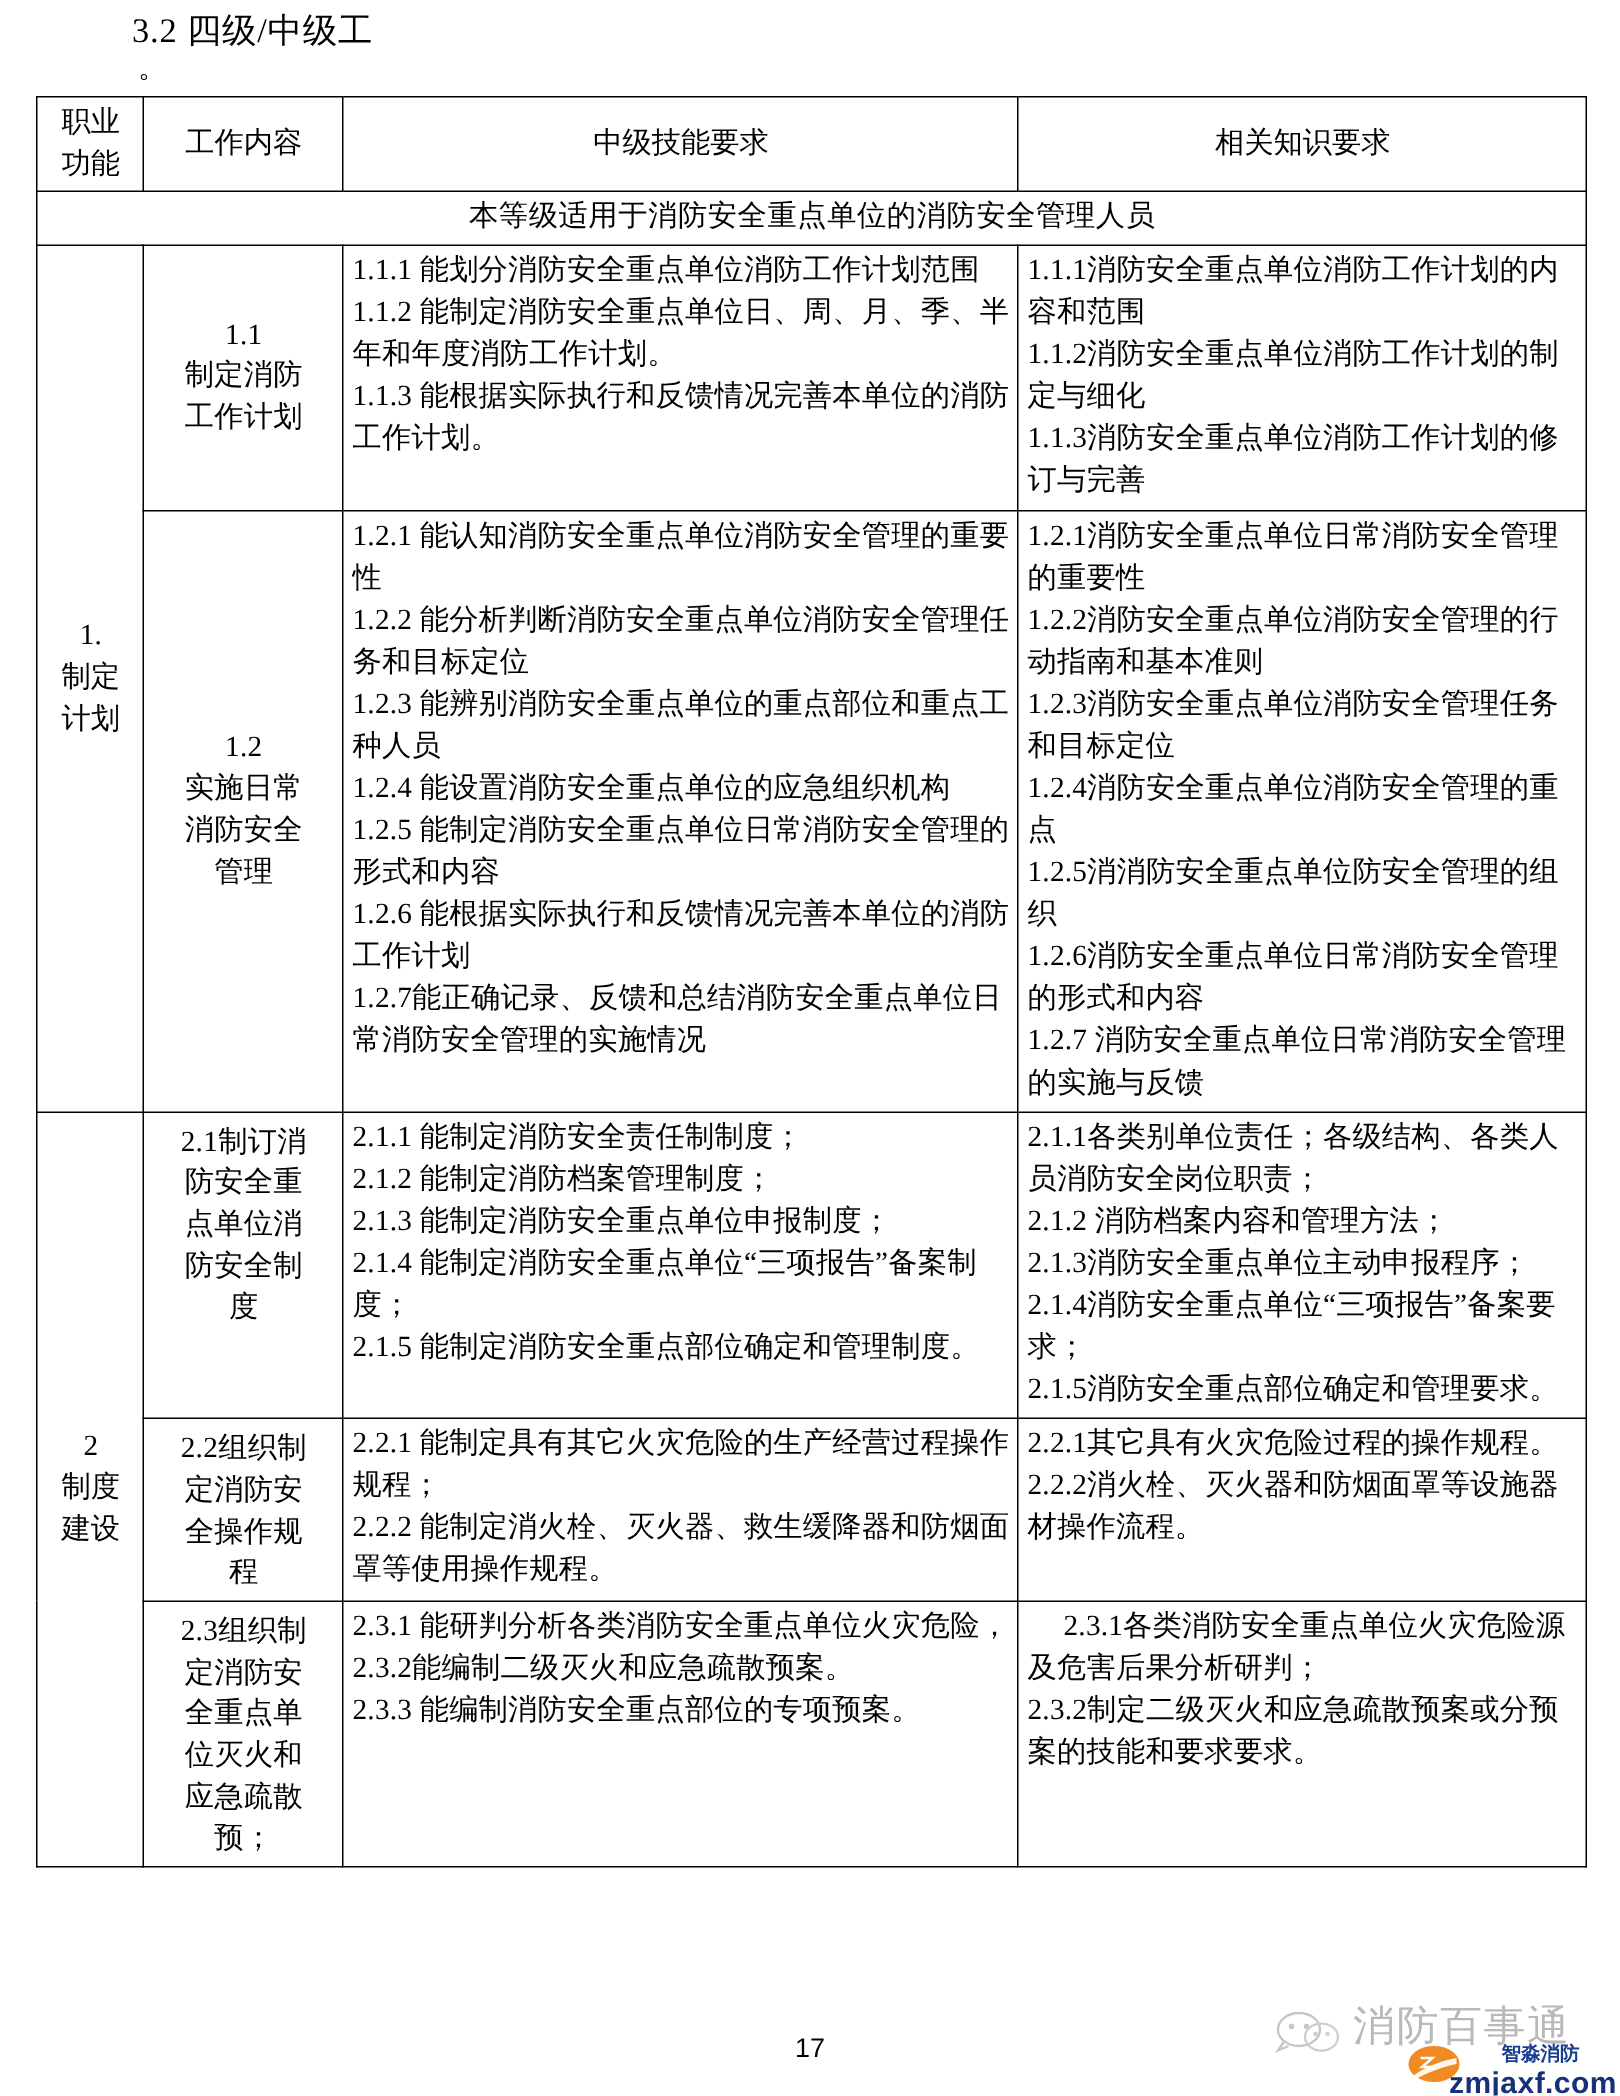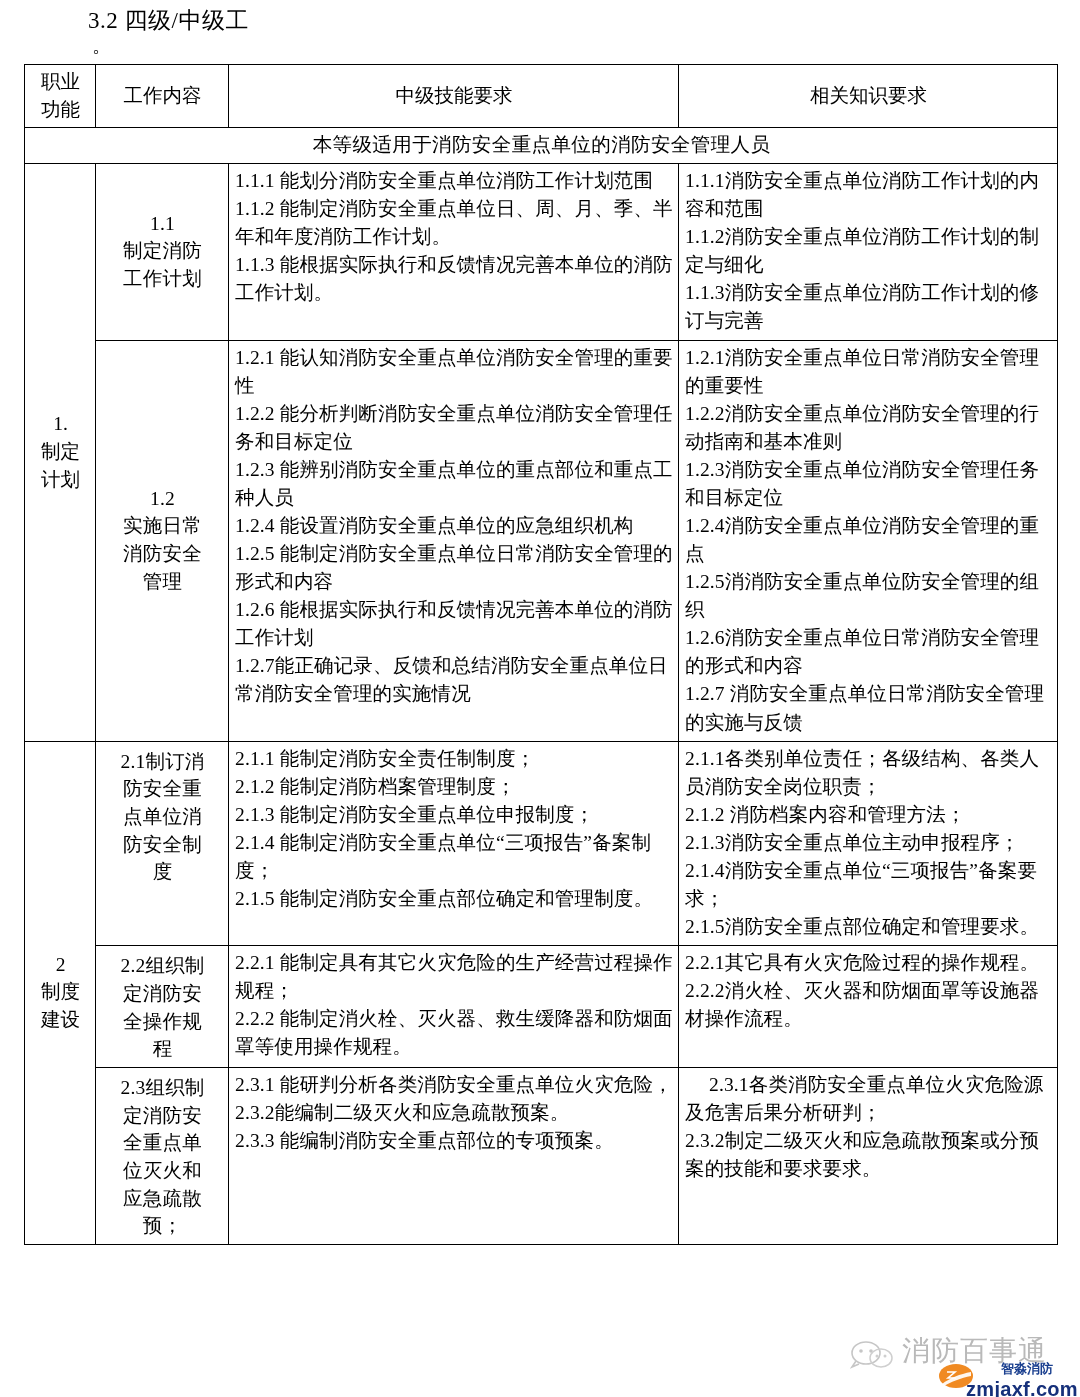--- a/index.html
+++ b/index.html
@@ -315,20 +315,21 @@
           <p>2.3.3 能编制消防安全重点部位的专项预案。</p>
         </td>
         <td class="lines">
           <p class="indent">    2.3.1各类消防安全重点单位火灾危险源及危害后果分析研判；</p>
           <p>2.3.2制定二级灭火和应急疏散预案或分预案的技能和要求要求。</p>
         </td>
       </tr>
     </tbody>
   </table>
 
+  <div class="page-number">17</div>
 
   <div class="watermark">
     <svg class="wm-chat" viewBox="0 0 44 30">
       <ellipse cx="16" cy="13" rx="14" ry="11" fill="none" stroke="#c6c6c6" stroke-width="1.6"></ellipse>
       <path d="M6 21 L2 27 L9 24" fill="none" stroke="#c6c6c6" stroke-width="1.6"></path>
       <circle cx="11" cy="11" r="1.8" fill="#c6c6c6"></circle>
       <circle cx="21" cy="11" r="1.8" fill="#c6c6c6"></circle>
       <ellipse cx="31" cy="18" rx="11" ry="9" fill="none" stroke="#cfcfcf" stroke-width="1.5"></ellipse>
       <circle cx="27" cy="16" r="1.5" fill="#cfcfcf"></circle>
       <circle cx="35" cy="16" r="1.5" fill="#cfcfcf"></circle>

